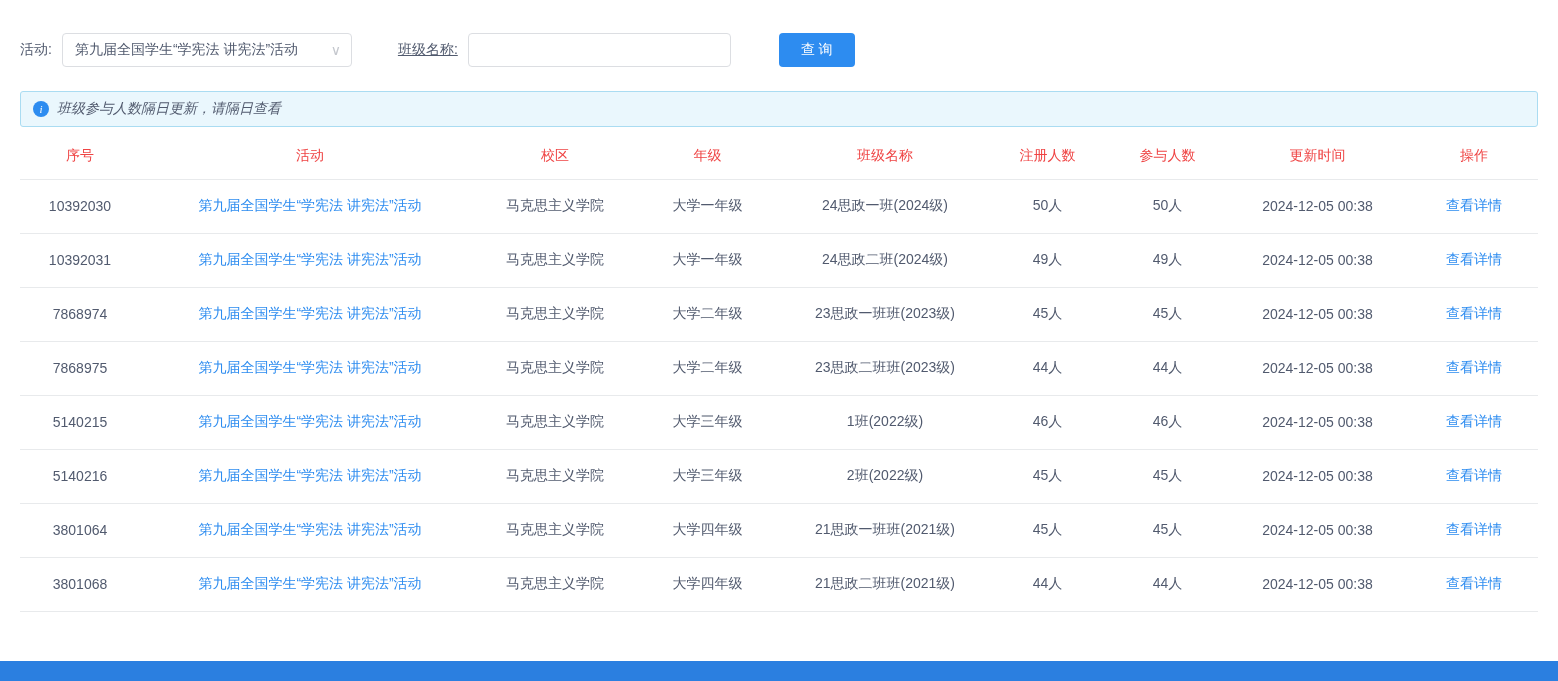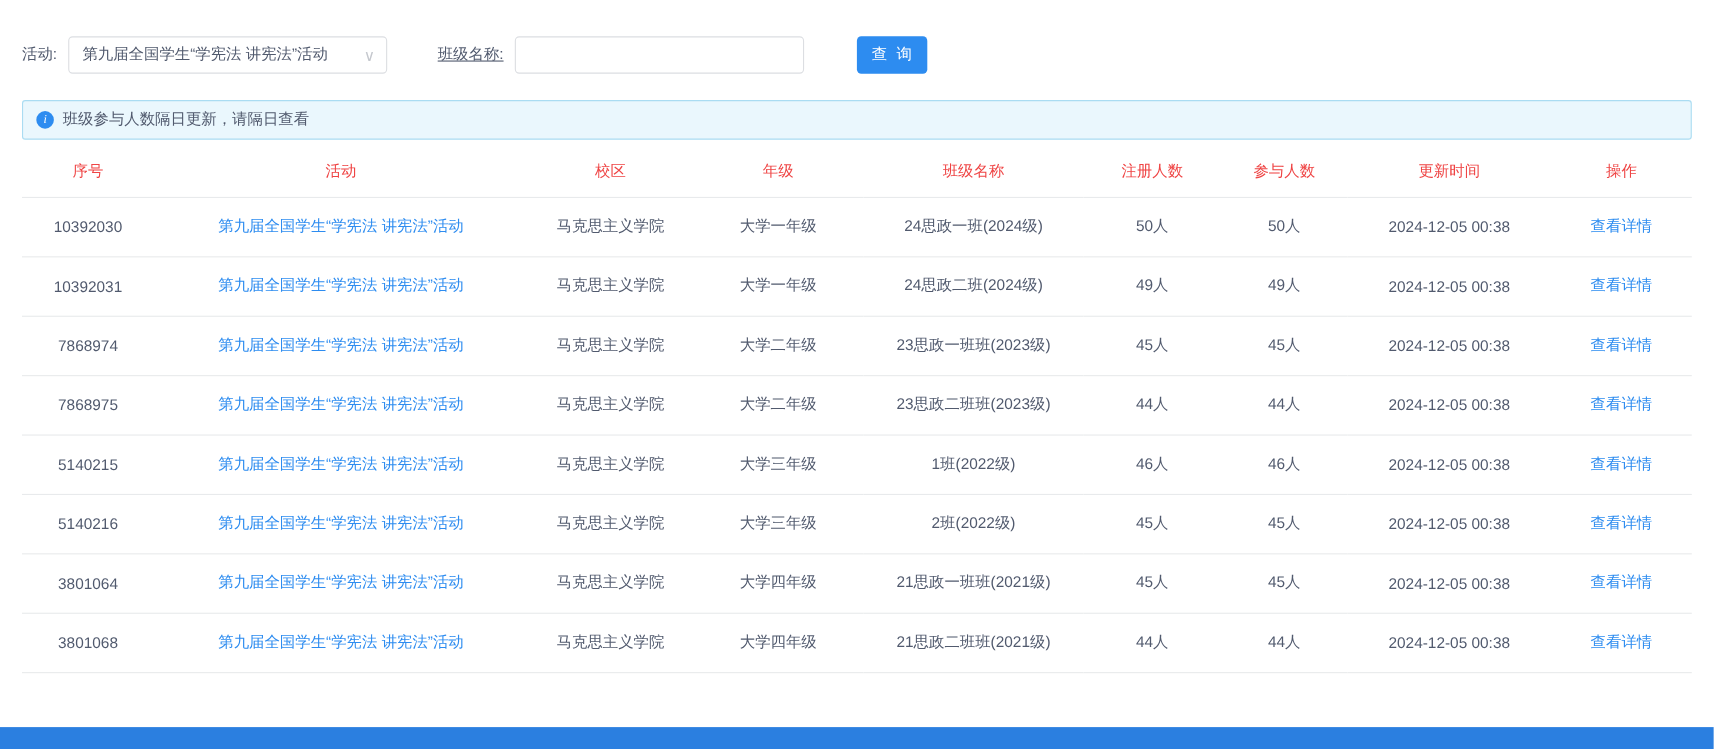--- a/index.html
+++ b/index.html
@@ -66,28 +66,28 @@
     border:1px solid #dcdee2;
     border-radius:4px;
     padding:0 10px;
     font-size:14px;
     font-family:inherit;
     color:#515a6e;
     outline:none;
   }
   .query-btn{
     margin-left:48px;
-    width:64px;
+    width:76px;
     height:34px;
     background:var(--accent);
     color:#fff;
     border:none;
     border-radius:4px;
     font-size:14px;
-    font-family:Liberation Mono, monospace;
+    font-family:Liberation Serif, serif;
     cursor:pointer;
     white-space:nowrap;
   }
   
   .info-banner{
     margin:24px 20px 0 20px;
     height:36px;
     background:var(--banner-bg);
     border:1px solid var(--banner-border);
     border-radius:3px;
@@ -102,21 +102,21 @@
     background:var(--accent);
     color:#fff;
     font-size:11px;
     line-height:16px;
     text-align:center;
     font-style:italic;
     font-family:"Liberation Serif","DejaVu Serif",serif;
     flex:0 0 auto;
     margin-right:8px;
   }
-  .info-text{color:#515a6e;}
+  .info-text{color:#515a6e;font-style:italic;}
   
   .table-wrap{
     margin:6px 20px 0 20px;
   }
   table{
     width:1518px;
     border-collapse:collapse;
     table-layout:fixed;
   }
   thead th{

